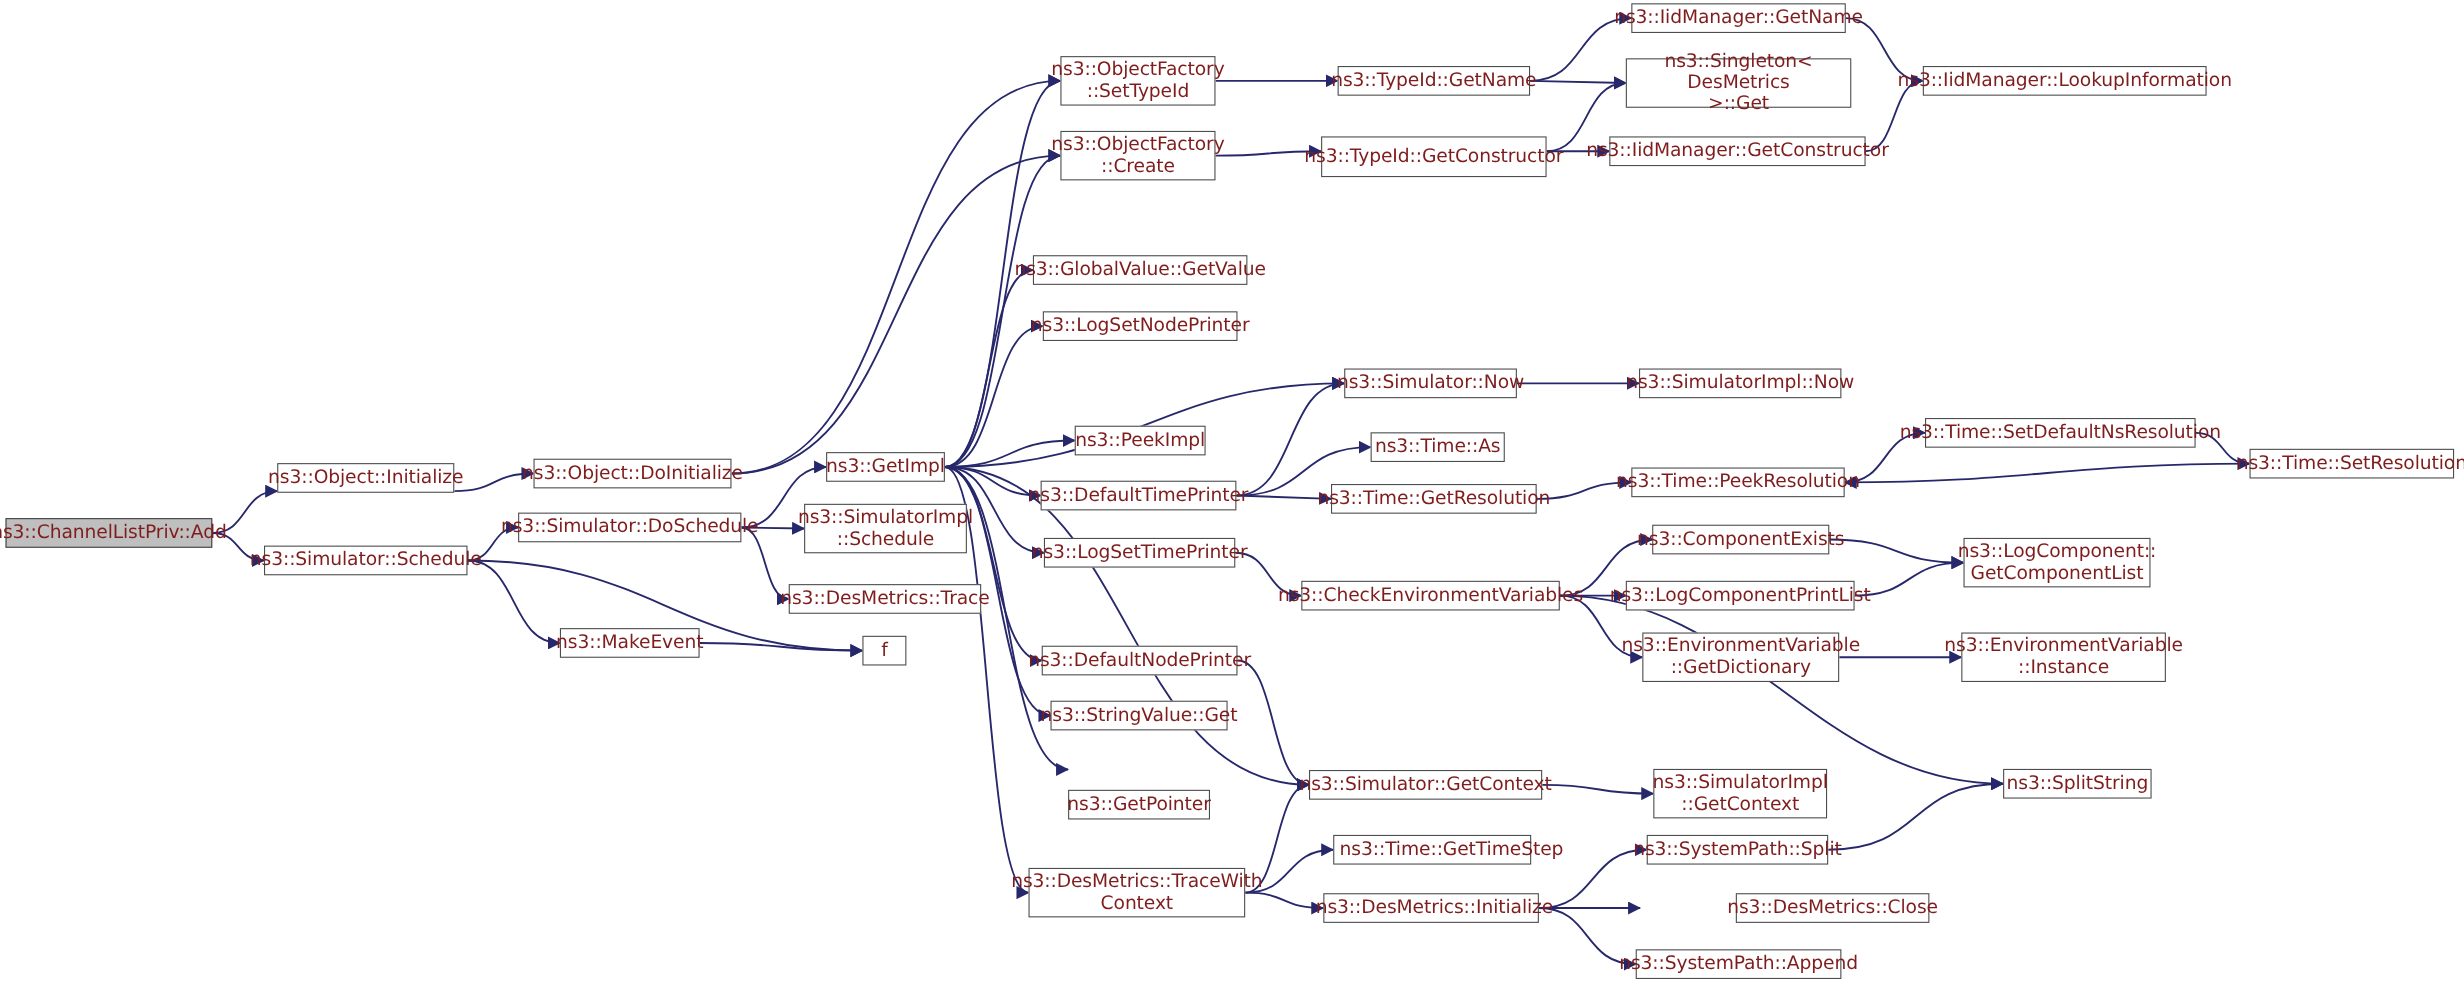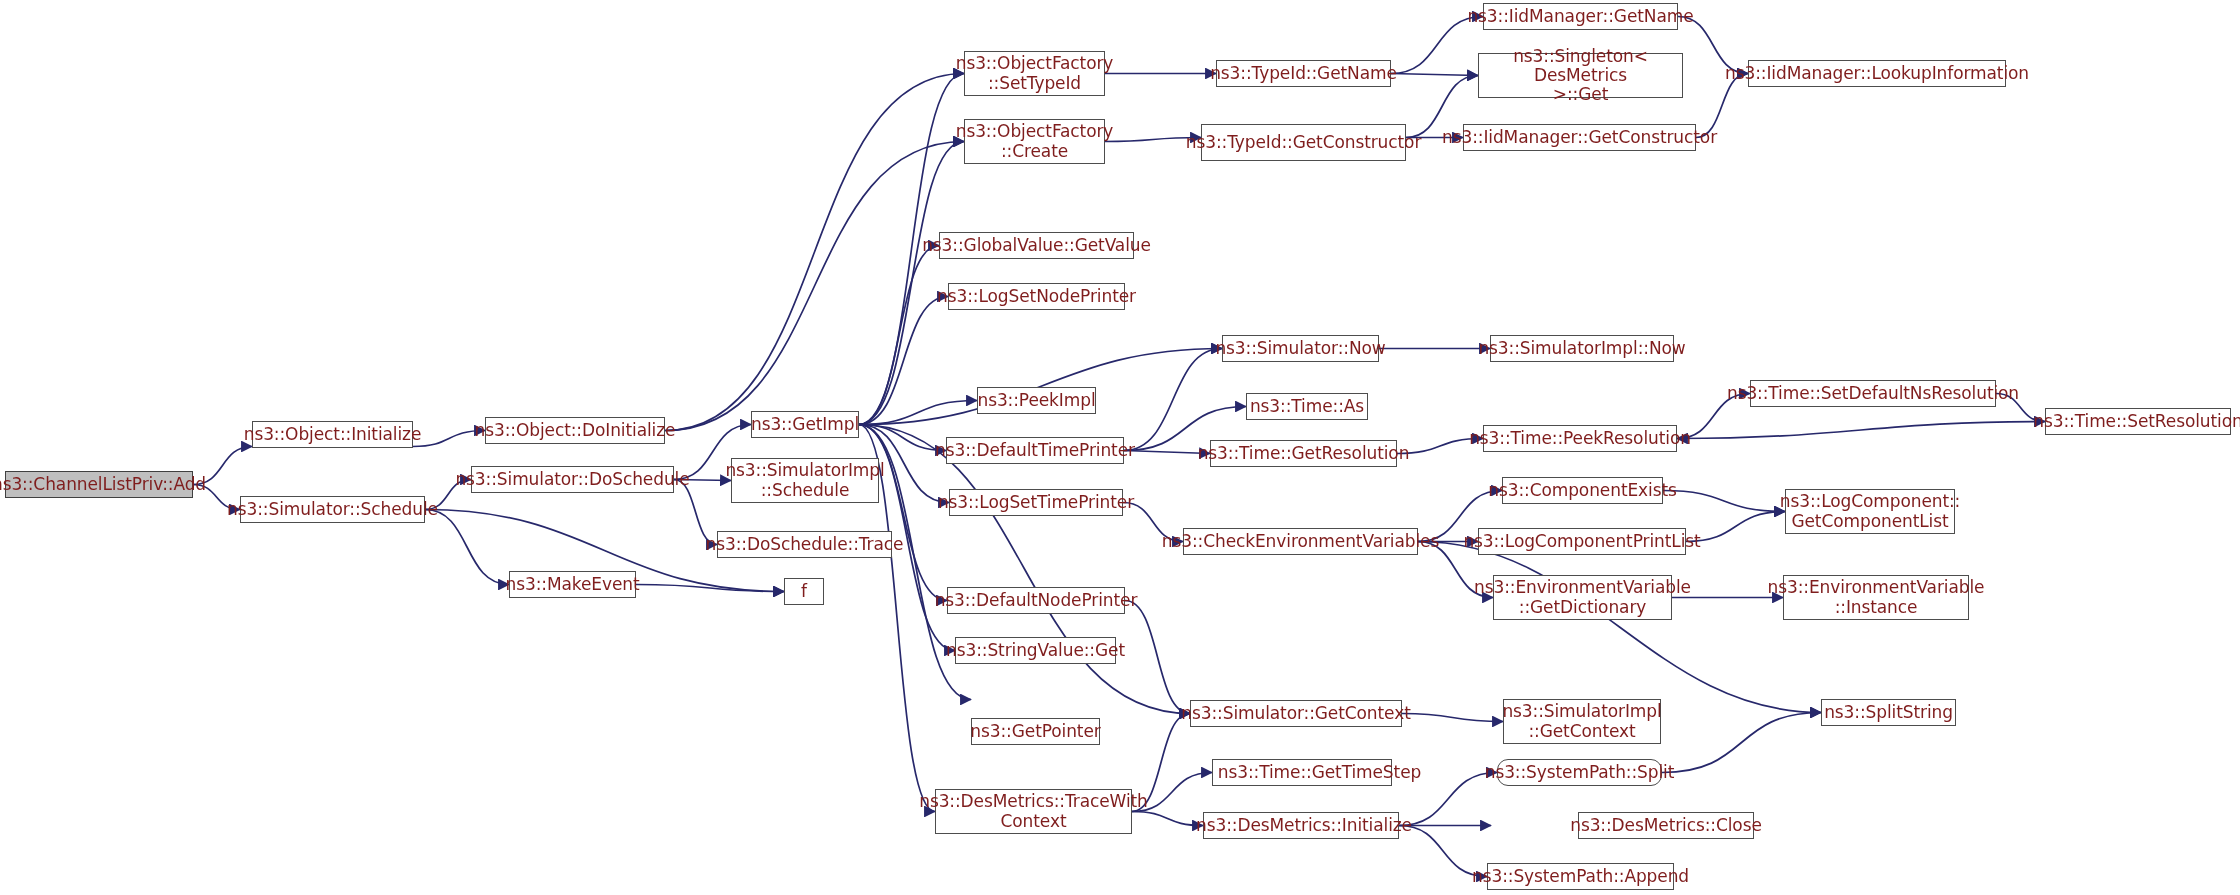--- a/index.html
+++ b/index.html
@@ -98,21 +98,21 @@
   <div id="node-layer">
       <div class="node root" style="left: 5px; top: 471px; width: 188px; height: 27px;">ns3::ChannelListPriv::Add</div>
       <div class="node" style="left: 252px; top: 421px; width: 161px; height: 27px;">ns3::Object::Initialize</div>
       <div class="node" style="left: 240px; top: 496px; width: 185px; height: 27px;">ns3::Simulator::Schedule</div>
       <div class="node" style="left: 485px; top: 417px; width: 180px; height: 27px;">ns3::Object::DoInitialize</div>
       <div class="node" style="left: 471px; top: 466px; width: 203px; height: 27px;">ns3::Simulator::DoSchedule</div>
       <div class="node" style="left: 509px; top: 571px; width: 127px; height: 27px;">ns3::MakeEvent</div>
       <div class="node" style="left: 751px; top: 411px; width: 108px; height: 27px;">ns3::GetImpl</div>
       <div class="node" style="left: 731px; top: 458px; width: 148px; height: 45px;">ns3::SimulatorImpl
 ::Schedule</div>
-      <div class="node" style="left: 717px; top: 531px; width: 175px; height: 27px;">ns3::DoSchedule::Trace</div>
+      <div class="node" style="left: 717px; top: 531px; width: 175px; height: 27px;">ns3::DesMetrics::Trace</div>
       <div class="node" style="left: 784px; top: 578px; width: 40px; height: 27px;">f</div>
       <div class="node" style="left: 964px; top: 51px; width: 141px; height: 45px;">ns3::ObjectFactory
 ::SetTypeId</div>
       <div class="node" style="left: 964px; top: 119px; width: 141px; height: 45px;">ns3::ObjectFactory
 ::Create</div>
       <div class="node" style="left: 939px; top: 232px; width: 195px; height: 27px;">ns3::GlobalValue::GetValue</div>
       <div class="node" style="left: 948px; top: 283px; width: 177px; height: 27px;">ns3::LogSetNodePrinter</div>
       <div class="node" style="left: 977px; top: 387px; width: 119px; height: 27px;">ns3::PeekImpl</div>
       <div class="node" style="left: 946px; top: 437px; width: 178px; height: 27px;">ns3::DefaultTimePrinter</div>
       <div class="node" style="left: 949px; top: 489px; width: 174px; height: 27px;">ns3::LogSetTimePrinter</div>
@@ -135,21 +135,21 @@
       <div class="node" style="left: 1463px; top: 124px; width: 233px; height: 27px;">ns3::IidManager::GetConstructor</div>
       <div class="node" style="left: 1483px; top: 3px; width: 195px; height: 27px;">ns3::IidManager::GetName</div>
       <div class="node" style="left: 1490px; top: 335px; width: 184px; height: 27px;">ns3::SimulatorImpl::Now</div>
       <div class="node" style="left: 1483px; top: 425px; width: 194px; height: 27px;">ns3::Time::PeekResolution</div>
       <div class="node" style="left: 1502px; top: 477px; width: 161px; height: 27px;">ns3::ComponentExists</div>
       <div class="node" style="left: 1478px; top: 528px; width: 208px; height: 27px;">ns3::LogComponentPrintList</div>
       <div class="node" style="left: 1493px; top: 575px; width: 179px; height: 45px;">ns3::EnvironmentVariable
 ::GetDictionary</div>
       <div class="node" style="left: 1503px; top: 699px; width: 158px; height: 45px;">ns3::SimulatorImpl
 ::GetContext</div>
-      <div class="node" style="left: 1497px; top: 759px; width: 165px; height: 27px; border-radius: 11px;">ns3::SystemPath::Split</div>
+      <div class="node" style="left: 1497px; top: 759px; width: 165px; height: 27px;">ns3::SystemPath::Split</div>
       <div class="node" style="left: 1578px; top: 812px; width: 176px; height: 27px;">ns3::DesMetrics::Close</div>
       <div class="node" style="left: 1487px; top: 863px; width: 187px; height: 27px;">ns3::SystemPath::Append</div>
       <div class="node" style="left: 1748px; top: 60px; width: 258px; height: 27px;">ns3::IidManager::LookupInformation</div>
       <div class="node" style="left: 1750px; top: 380px; width: 246px; height: 27px;">ns3::Time::SetDefaultNsResolution</div>
       <div class="node" style="left: 1785px; top: 489px; width: 170px; height: 45px;">ns3::LogComponent::
 GetComponentList</div>
       <div class="node" style="left: 1783px; top: 575px; width: 186px; height: 45px;">ns3::EnvironmentVariable
 ::Instance</div>
       <div class="node" style="left: 1821px; top: 699px; width: 135px; height: 27px;">ns3::SplitString</div>
       <div class="node" style="left: 2045px; top: 408px; width: 186px; height: 27px;">ns3::Time::SetResolution</div>

